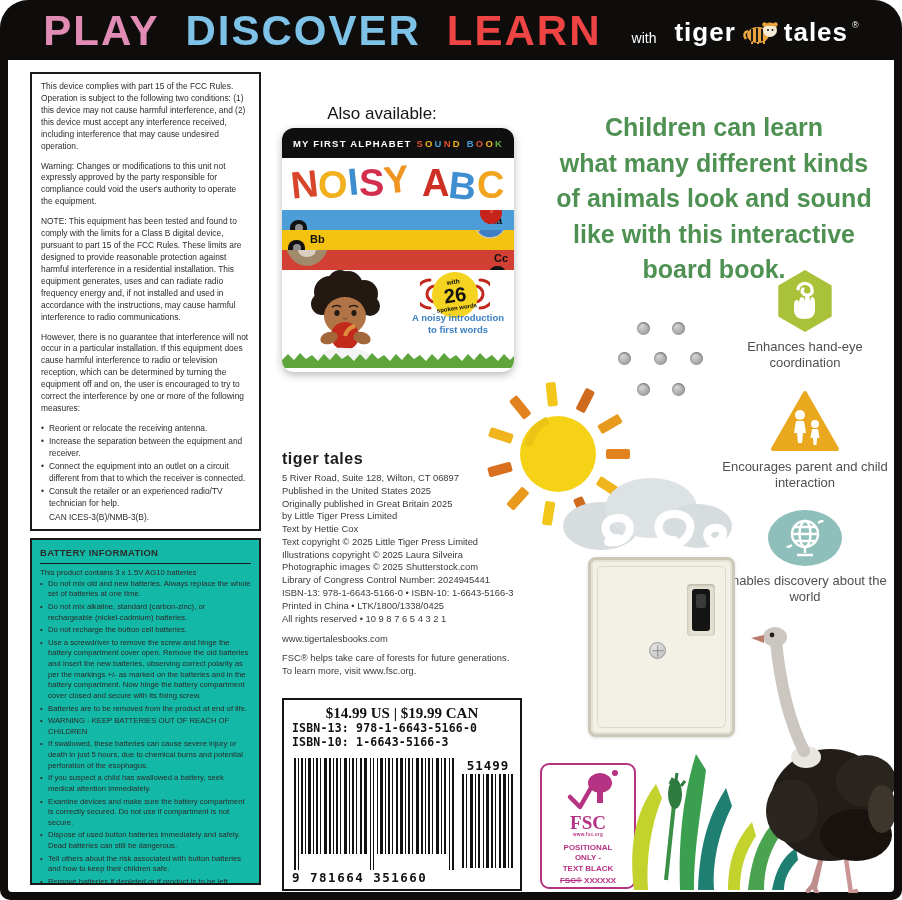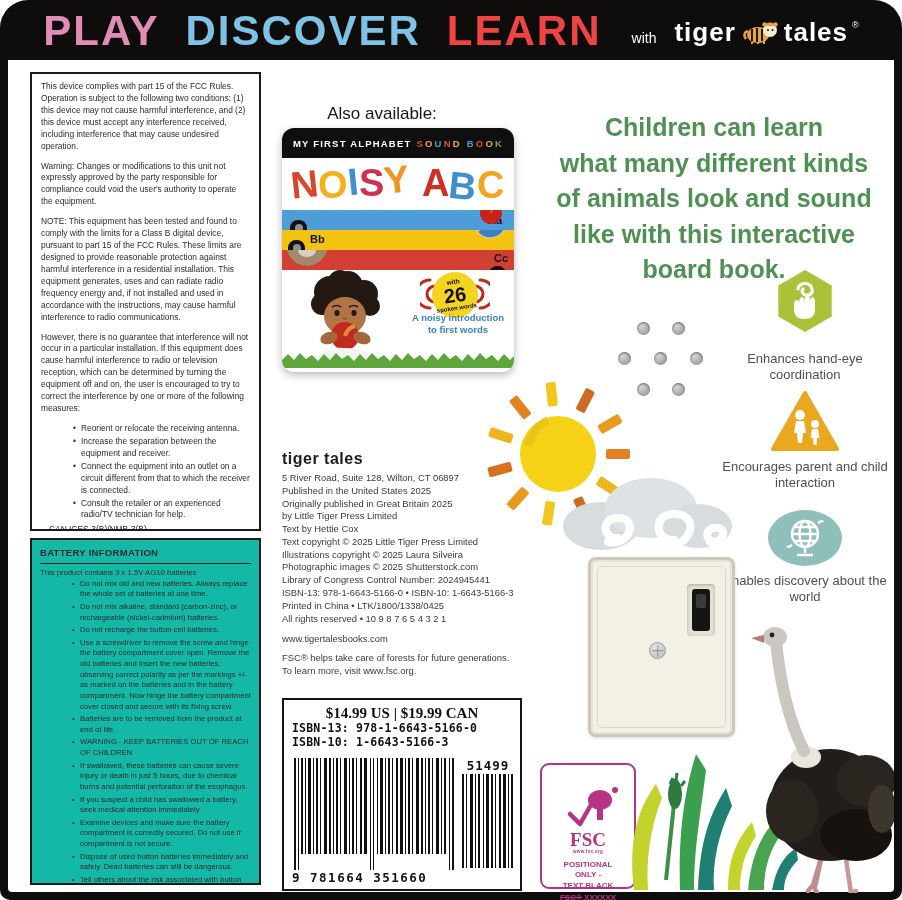--- a/index.html
+++ b/index.html
@@ -16,21 +16,21 @@
   .banner .word { font-size:42px; font-weight:800; letter-spacing:2px; line-height:1;text-align:center; }
   .banner .with { color:#fff; font-size:14px; margin:14px -8px 0 4px; }
   .brand { display:flex; align-items:center; gap:4px; margin-top:2px; }
   .brand .bword { color:#fff; font-size:26px; font-weight:700; letter-spacing:1px; }
   .brand sup { color:#fff; font-size:9px; margin-top:-14px; }
 
   
   .fcc-box { position:absolute; left:22px; top:12px; width:231px; height:459px; border:2px solid #1a1a1a; background:#fff; padding:7px 9px; color:#2b2b2b; font-size:8.4px; line-height:1.42; overflow:hidden; }
   .fcc-box p { margin-bottom:8px; }
   .plain-list { list-style:none; }
-  .plain-list li { position:relative; padding-left:8px; margin-bottom:1px;margin-left:32px; }
+  .plain-list li { position:relative; padding-left:8px; margin-bottom:1px; }
   .plain-list li::before { content:"•"; position:absolute; left:0; top:0; }
   .fcc-footer { padding-left:8px; margin-top:3px; }
 
   .battery-box { position:absolute; left:22px; top:478px; width:231px; height:347px; border:2px solid #1a1a1a; background:#14b8a6; padding:6px 8px; color:#2b2b2b; font-size:7.7px; line-height:1.38; overflow:hidden; }
   .battery-box h3 { font-size:9.5px; font-weight:700; letter-spacing:.3px; border-bottom:1.5px solid #1a1a1a; padding-bottom:4px; margin-bottom:4px; }
   .battery-box li { margin-bottom:2px; }
 
   
   .also { position:absolute; left:258px; top:44px; width:232px; text-align:center; font-size:17px; color:#161616; }
 
@@ -83,21 +83,21 @@
   .door { position:absolute; left:580px; top:497px; width:147px; height:180px; background:#f3f0e5; border:3px solid #cdc9ba; border-radius:8px; box-shadow:inset 0 0 0 2px #e6e2d4, 0 1px 3px rgba(0,0,0,.15); }
   .door-inner { position:absolute; inset:6px; border:1px solid #ddd9c9; border-radius:5px; }
   .switch-recess { position:absolute; left:96px; top:24px; width:28px; height:52px; background:#e4e0d2; border-radius:4px; box-shadow:inset 0 1px 3px rgba(0,0,0,.25); }
   .switch { position:absolute; left:5px; top:5px; width:18px; height:42px; background:#141414; border-radius:3px; }
   .switch::after { content:""; position:absolute; left:4px; top:5px; width:10px; height:14px; background:#3a3a3a; border-radius:2px; }
   .screw { position:absolute; left:58px; top:82px; width:17px; height:17px; border-radius:50%; background:radial-gradient(circle at 35% 30%, #e3e3e3, #bdbdbd); border:1px solid #9c9c9c; }
   .screw::before, .screw::after { content:""; position:absolute; left:50%; top:50%; background:#8b8b8b; }
   .screw::before { width:11px; height:1.5px; transform:translate(-50%,-50%); }
   .screw::after { width:1.5px; height:11px; transform:translate(-50%,-50%); }
 
-  .fscbox { position:absolute; left:532px; top:703px; width:96px; height:126px; border:2.5px solid #b63282; border-radius:9px; background:#fff; text-align:center; color:#b63282; padding-top:19px; }
+  .fscbox { position:absolute; left:532px; top:703px; width:96px; height:126px; border:2.5px solid #b63282; border-radius:9px; background:#fff; text-align:center; color:#b63282; padding-top:2px; }
   .fsc-acr { font-family:"Liberation Serif", serif; font-size:19px; font-weight:700; line-height:1; margin-top:-2px; }
   .fsc-url { font-size:4.5px; font-weight:700; letter-spacing:.3px; }
   .fsc-line { font-size:8px; font-weight:800; line-height:1.3; }
   .fsc-lines { margin-top:6px; }
   .fsc-code { font-size:8px; font-weight:800; margin-top:2px; }
   .fsc-code .struck { text-decoration:line-through; }
 
   .artwork { position:absolute; }
 </style>
 </head>
@@ -326,21 +326,21 @@
     </div>
 
     <div class="hole" style="left:629px;top:262px;"></div>
     <div class="hole" style="left:664px;top:262px;"></div>
     <div class="hole" style="left:610px;top:292px;"></div>
     <div class="hole" style="left:646px;top:292px;"></div>
     <div class="hole" style="left:682px;top:292px;"></div>
     <div class="hole" style="left:629px;top:323px;"></div>
     <div class="hole" style="left:664px;top:323px;"></div>
 
-    <div class="feature" style="left:712px;top:210px;gap:12px;">
+    <div class="feature" style="left:712px;top:210px;">
       <div class="hexa" style="background: rgb(169, 194, 58);">
         <svg width="40" height="44" viewBox="0 0 40 44">
           <path d="M13 10 a7 6 0 1 1 14 1 a5 4 0 1 1 -9 -1" stroke="#fff" stroke-width="3.2" fill="none" stroke-linecap="round"></path>
           <path d="M9 26 q0 -5 3 -5 q2 0 2 4 q0 -7 3 -7 q2.5 0 2.5 6 q0 -8 3 -8 q2.5 0 2.5 8 q0 -6 2.5 -6 q2.5 0 2.5 7 v6 q0 9 -10.5 9 q-10.5 0 -10.5 -9 z" fill="#fff"></path>
         </svg>
       </div>
       <div class="f-label">Enhances hand-eye coordination</div>
     </div>
     <div class="feature" style="left:712px;top:330px;">
       <svg width="70" height="62" viewBox="0 0 70 62">

